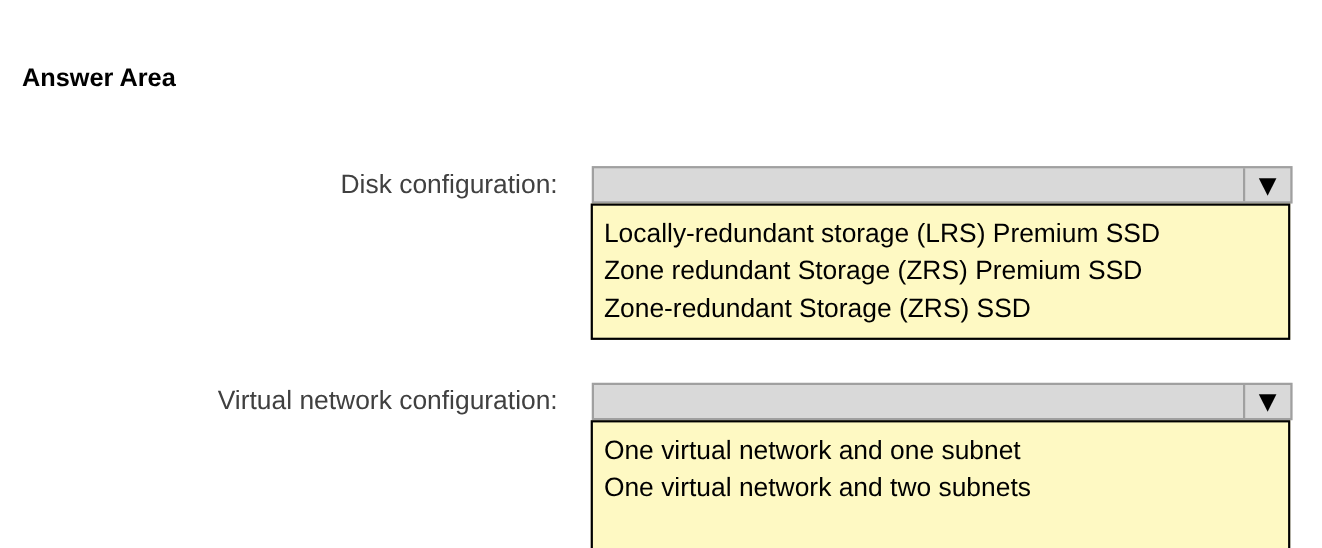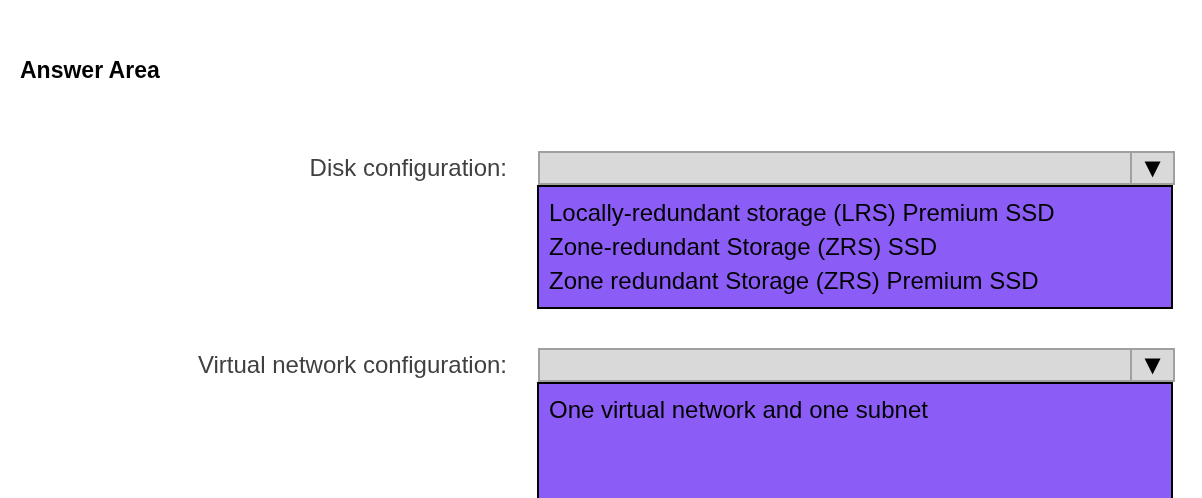--- a/index.html
+++ b/index.html
@@ -64,21 +64,21 @@
   .arrow-icon {
     font-size: 21px;
     line-height: 1;
     color: #000000;
     font-family: "DejaVu Sans", sans-serif;
   }
   .options-list {
     position: absolute;
     left: 537px;
     width: 636px;
-    background: #8b5cf6;
+    background: #fef9c3;
     border: 2px solid #000000;
     box-sizing: border-box;
     padding: 9px 10px 9px 10px;
   }
   .option {
     font-size: 24px;
     line-height: 34px;
     white-space: nowrap;
     cursor: default;
   }
@@ -102,30 +102,31 @@
 
   <div class="dropdown g1-dropdown">
     <div class="dropdown-value"></div>
     <div class="dropdown-arrow-btn">
       <span class="arrow-icon">▼</span>
     </div>
   </div>
 
   <div class="options-list g1-list">
     <div class="option">Locally-redundant storage (LRS) Premium SSD</div>
+    <div class="option">Zone redundant Storage (ZRS) Premium SSD</div>
     <div class="option">Zone-redundant Storage (ZRS) SSD</div>
-    <div class="option">Zone redundant Storage (ZRS) Premium SSD</div>
   </div>
 
   <div class="group-label g2-label">Virtual network configuration:</div>
 
   <div class="dropdown g2-dropdown">
     <div class="dropdown-value"></div>
     <div class="dropdown-arrow-btn">
       <span class="arrow-icon">▼</span>
     </div>
   </div>
 
   <div class="options-list g2-list">
     <div class="option">One virtual network and one subnet</div>
+    <div class="option">One virtual network and two subnets</div>
   </div>
 
 </div>
 
 </body></html>

